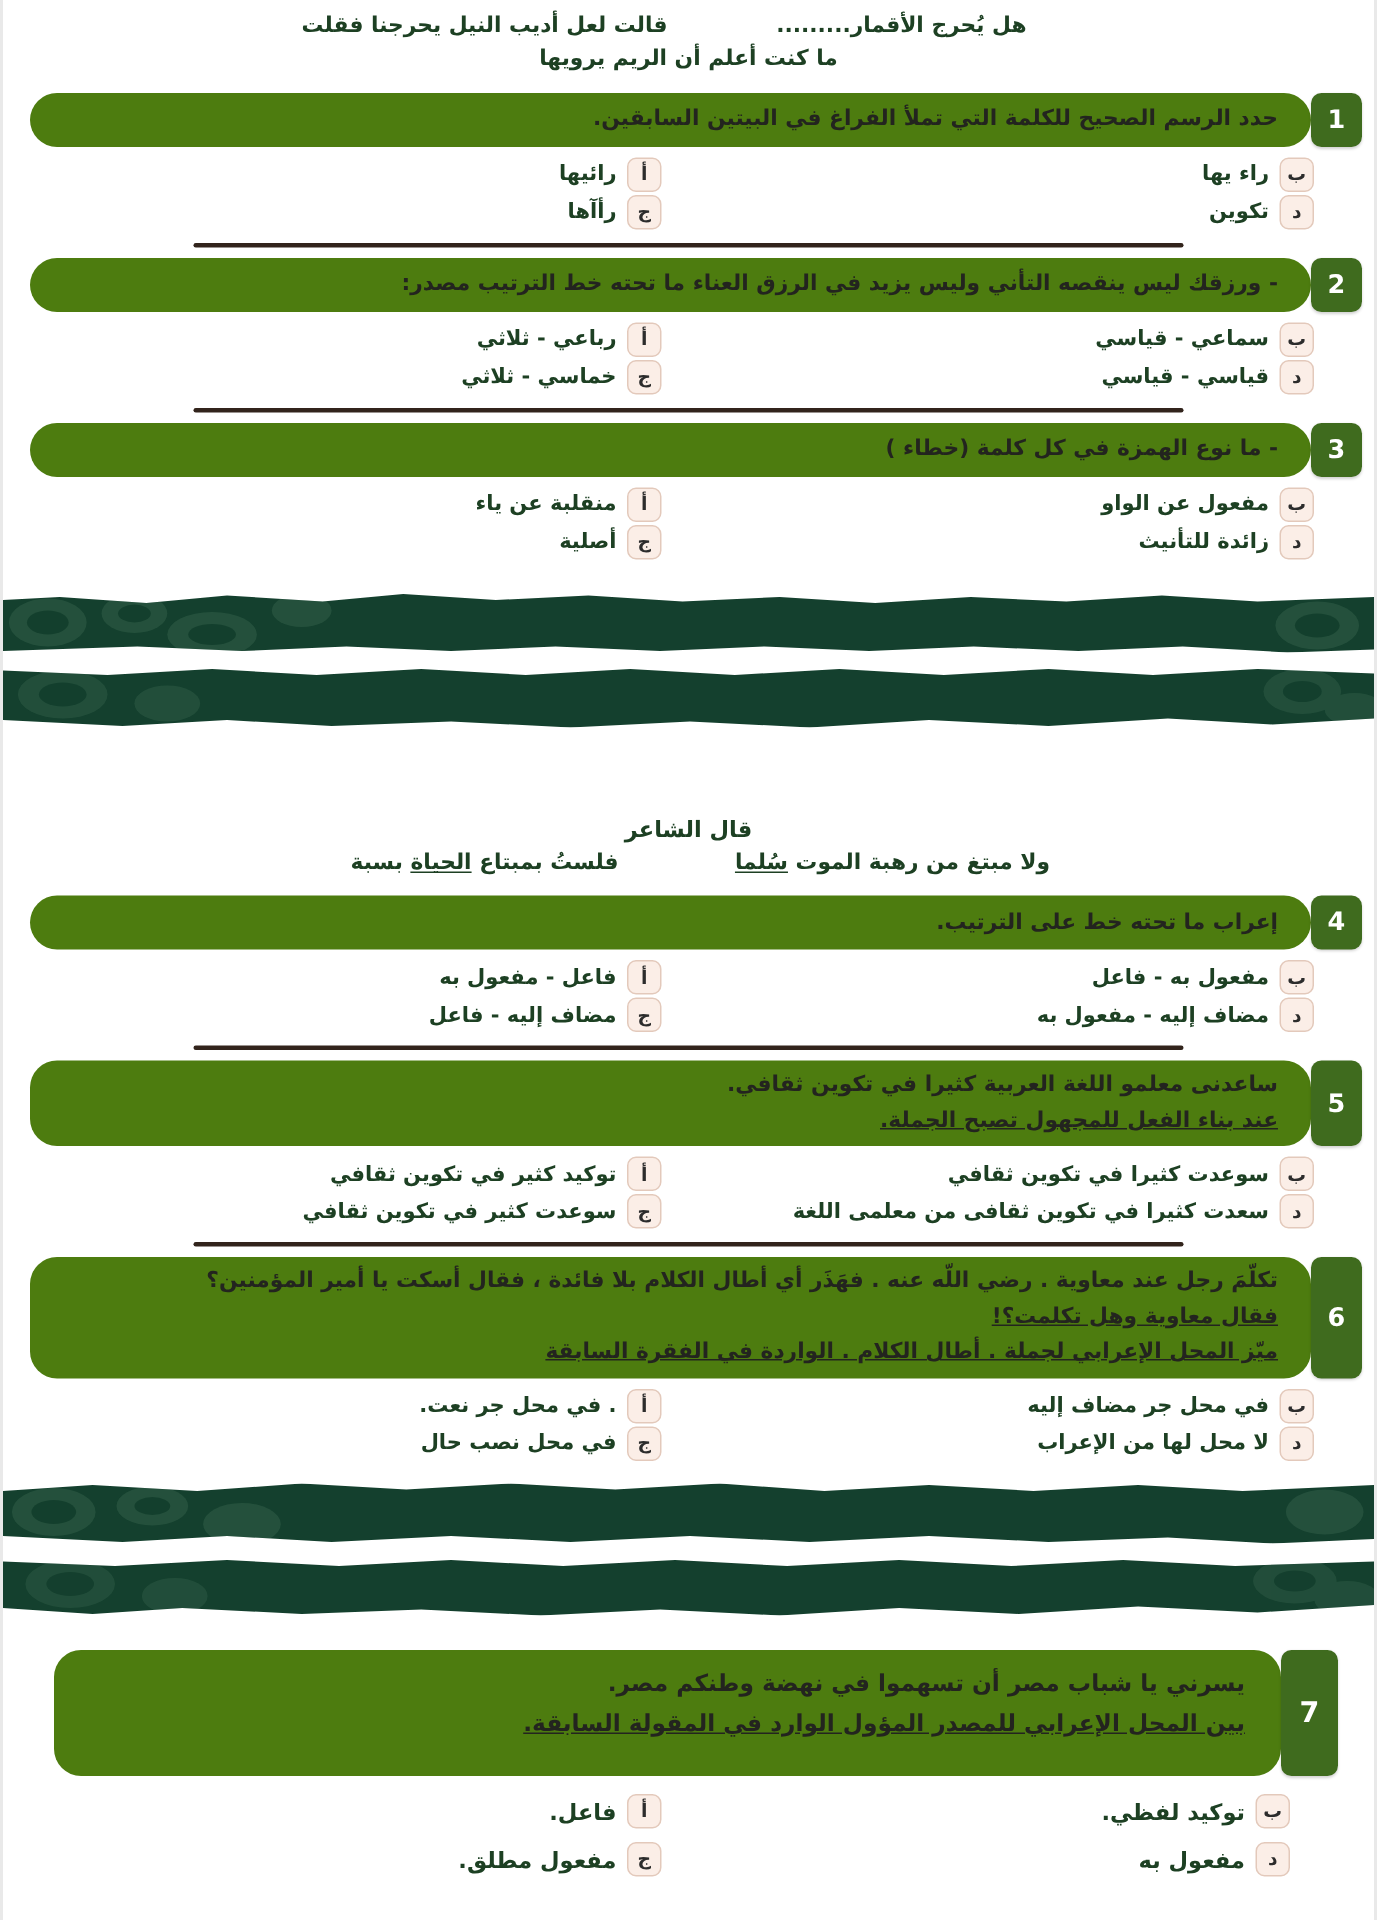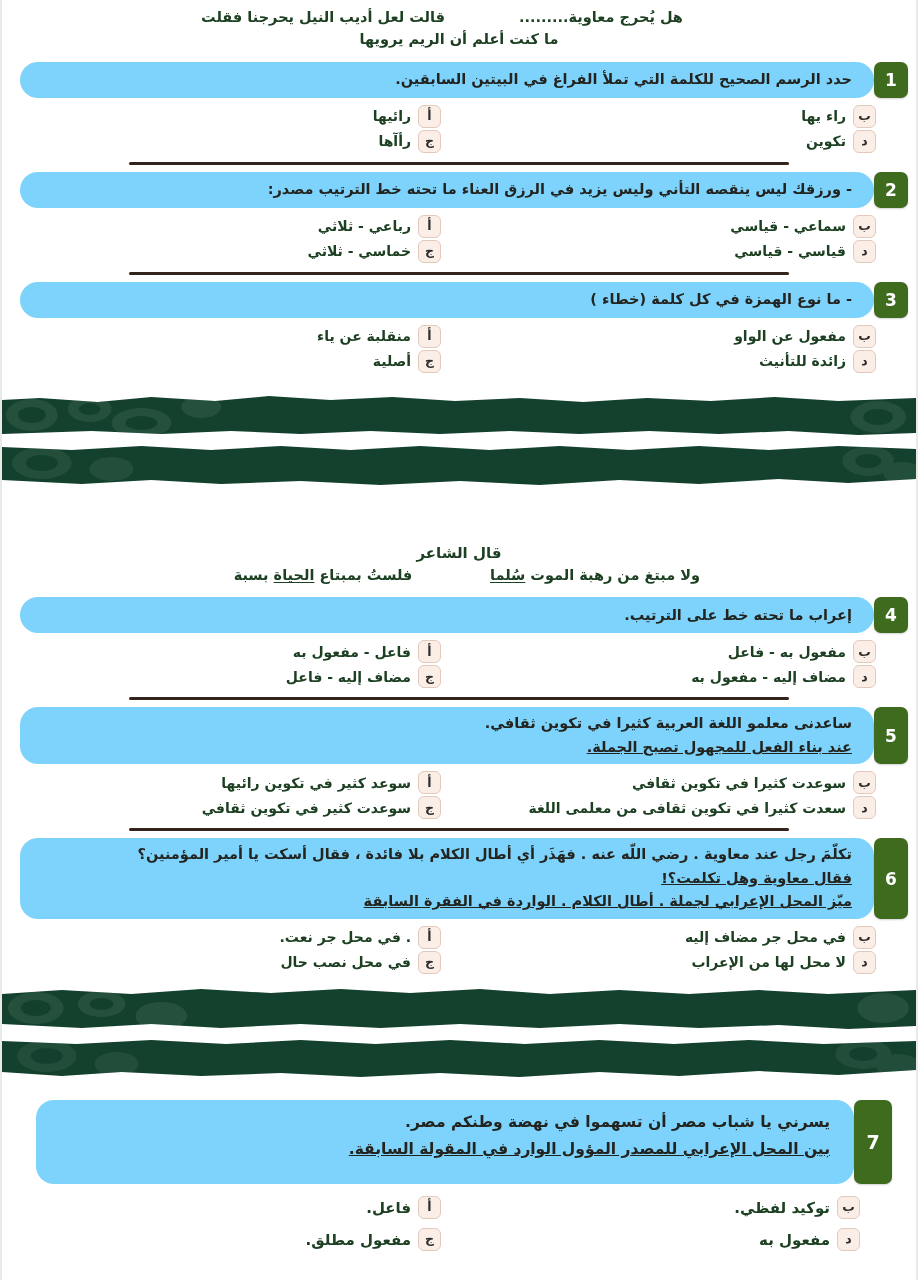--- a/index.html
+++ b/index.html
@@ -85,21 +85,21 @@
     align-items: center;
     justify-content: center;
     border-radius: 7px;
     z-index: 3;
     position: relative;
     margin-right: -10px;
     box-shadow: 0 1px 2px rgba(0,0,0,.18);
   }
   .q-box {
     flex: 1;
-    background: #7dd3fc;
+    background: #4d7c0f;
     border-radius: 18px;
     padding: 5px 22px 5px 26px;
     font-size: 14.5px;
     font-weight: 600;
     color: #23241f;
     display: flex;
     flex-direction: column;
     justify-content: center;
     line-height: 1.62;
     text-align: right;
@@ -182,21 +182,21 @@
   .spacer-md { height: 14px; }
 </style>
 </head>
 <body>
 
 <div class="page">
 
   <div class="section">
     <div class="poem">
       <div class="verse-row">
-        <div class="verse-col left">هل يُحرج معاوية.........</div>
+        <div class="verse-col left">هل يُحرج الأقمار.........</div>
         <div class="verse-col right">قالت لعل أديب النيل يحرجنا فقلت</div>
       </div>
       <div class="verse-row">
         <div class="verse-col left">ما كنت أعلم أن الريم يرويها</div>
       </div>
     </div>
 
     <div class="q-wrap">
       <div class="q-bar">
         <div class="q-num">1</div>
@@ -390,21 +390,21 @@
         </div>
       </div>
       <div class="options">
         <div class="opt-row">
           <div class="opt col-left">
             <span class="opt-key">ب</span>
             <span class="opt-text">سوعدت كثيرا في تكوين ثقافي</span>
           </div>
           <div class="opt col-right">
             <span class="opt-key">أ</span>
-            <span class="opt-text">سوعد كثير في تكوين رائيها</span>
+            <span class="opt-text">توكيد كثير في تكوين ثقافي</span>
           </div>
         </div>
         <div class="opt-row">
           <div class="opt col-left">
             <span class="opt-key">د</span>
             <span class="opt-text">سعدت كثيرا في تكوين ثقافى من معلمى اللغة</span>
           </div>
           <div class="opt col-right">
             <span class="opt-key">ج</span>
             <span class="opt-text">سوعدت كثير في تكوين ثقافي</span>

